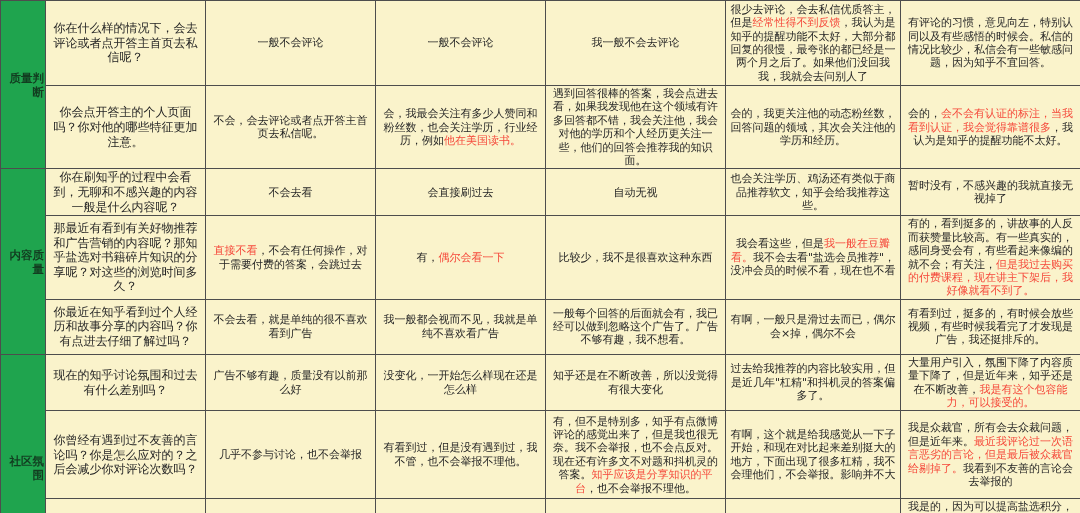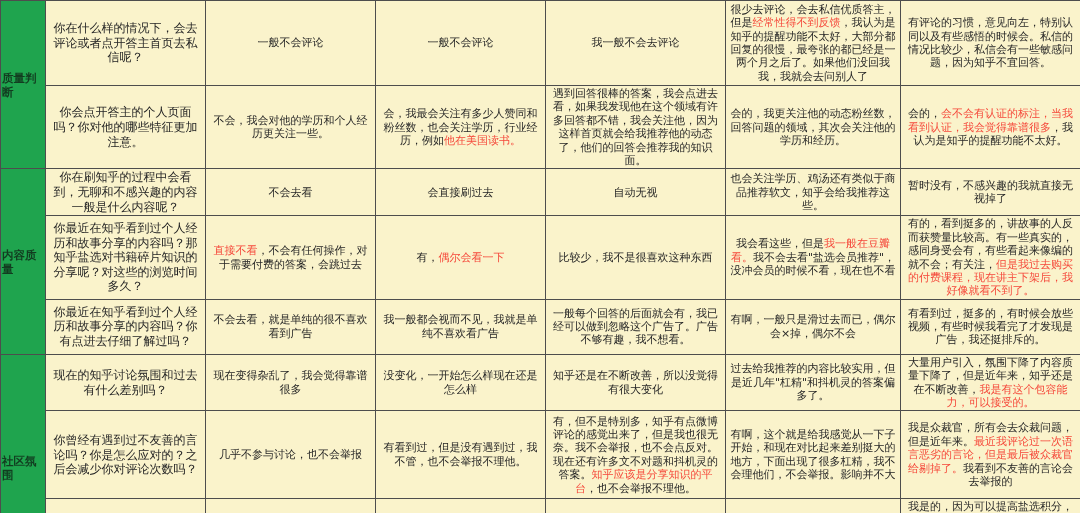--- a/index.html
+++ b/index.html
@@ -20,21 +20,21 @@
     text-align:center;
     vertical-align:middle;
     font-weight:normal;
     word-break:break-all;
     overflow:hidden;
   }
   th.cat{
     background:var(--catbg);
     color:var(--cattext);
     font-weight:bold;
-    text-align:left;
+    text-align:right;
     font-size:11.5px;
     padding:0 1px;
   }
   td.q{font-size:12px;}
   .red{color:var(--red);}
 </style>
 </head>
 <body>
 
 <div id="app">
@@ -53,55 +53,55 @@
           <th class="cat" rowspan="2">质量判断</th>
           <td class="q">你在什么样的情况下，会去评论或者点开答主首页去私信呢？</td>
           <td><span>一般不会评论</span></td>
           <td><span>一般不会评论</span></td>
           <td><span>我一般不会去评论</span></td>
           <td><span>很少去评论，会去私信优质答主，但是</span><span class="red">经常性得不到反馈</span><span>，我认为是知乎的提醒功能不太好，大部分都回复的很慢，最夸张的都已经是一两个月之后了。如果他们没回我我，我就会去问别人了</span></td>
           <td><span>有评论的习惯，意见向左，特别认同以及有些感悟的时候会。私信的情况比较少，私信会有一些敏感问题，因为知乎不宜回答。</span></td>
         </tr>
         <tr style="height: 63px;">
           <td class="q">你会点开答主的个人页面吗？你对他的哪些特征更加注意。</td>
-          <td><span>不会，我会对他的学历和个人经历更关注一些。</span></td>
+          <td><span>不会，会去评论或者点开答主首页去私信呢。</span></td>
           <td><span>会，我最会关注有多少人赞同和粉丝数，也会关注学历，行业经历，例如</span><span class="red">他在美国读书。</span></td>
-          <td><span>遇到回答很棒的答案，我会点进去看，如果我发现他在这个领域有许多回答都不错，我会关注他，因为这样首页就会给我推荐他的动态了，他们的回答会推荐我的知识面。</span></td>
+          <td><span>遇到回答很棒的答案，我会点进去看，如果我发现他在这个领域有许多回答都不错，我会关注他，我会对他的学历和个人经历更关注一些，他们的回答会推荐我的知识面。</span></td>
           <td><span>会的，我更关注他的动态粉丝数，回答问题的领域，其次会关注他的学历和经历。</span></td>
           <td><span>会的，</span><span class="red">会不会有认证的标注，当我看到认证，我会觉得靠谱很多</span><span>，我认为是知乎的提醒功能不太好。</span></td>
         </tr>
         <tr style="height: 44px;">
           <th class="cat" rowspan="3">内容质量</th>
           <td class="q">你在刷知乎的过程中会看到，无聊和不感兴趣的内容一般是什么内容呢？</td>
           <td><span>不会去看</span></td>
           <td><span>会直接刷过去</span></td>
           <td><span>自动无视</span></td>
           <td><span>也会关注学历、鸡汤还有类似于商品推荐软文，知乎会给我推荐这些。</span></td>
           <td><span>暂时没有，不感兴趣的我就直接无视掉了</span></td>
         </tr>
         <tr style="height: 70px;">
-          <td class="q">你最近在知乎看到过个人经历和故事分享的内容吗？那知乎盐选对书籍碎片知识的分享呢？对这些的浏览时间多久？</td>
+          <td class="q">那最近有看到有关好物推荐和广告营销的内容呢？那知乎盐选对书籍碎片知识的分享呢？对这些的浏览时间多久？</td>
           <td><span class="red">直接不看</span><span>，不会有任何操作，对于需要付费的答案，会跳过去</span></td>
           <td><span>有，</span><span class="red">偶尔会看一下</span></td>
           <td><span>比较少，我不是很喜欢这种东西</span></td>
           <td><span>我会看这些，但是</span><span class="red">我一般在豆瓣看。</span><span>我不会去看"盐选会员推荐"，没冲会员的时候不看，现在也不看</span></td>
           <td><span>有的，看到挺多的，讲故事的人反而获赞量比较高。有一些真实的，感同身受会有，有些看起来像编的就不会；有关注，</span><span class="red">但是我过去购买的付费课程，现在讲主下架后，我好像就看不到了。</span></td>
         </tr>
         <tr style="height: 55px;">
           <td class="q">你最近在知乎看到过个人经历和故事分享的内容吗？你有点进去仔细了解过吗？</td>
           <td><span>不会去看，就是单纯的很不喜欢看到广告</span></td>
           <td><span>我一般都会视而不见，我就是单纯不喜欢看广告</span></td>
           <td><span>一般每个回答的后面就会有，我已经可以做到忽略这个广告了。广告不够有趣，我不想看。</span></td>
           <td><span>有啊，一般只是滑过去而已，偶尔会×掉，偶尔不会</span></td>
           <td><span>有看到过，挺多的，有时候会放些视频，有些时候我看完了才发现是广告，我还挺排斥的。</span></td>
         </tr>
         <tr style="height: 48px;">
           <th class="cat" rowspan="3">社区氛围</th>
           <td class="q">现在的知乎讨论氛围和过去有什么差别吗？</td>
-          <td><span>现在变得杂乱了，我会觉得靠谱很多</span></td>
+          <td><span>广告不够有趣，质量没有以前那么好</span></td>
           <td><span>没变化，一开始怎么样现在还是怎么样</span></td>
           <td><span>知乎还是在不断改善，所以没觉得有很大变化</span></td>
           <td><span>过去给我推荐的内容比较实用，但是近几年"杠精"和抖机灵的答案偏多了。</span></td>
           <td><span>大量用户引入，氛围下降了内容质量下降了，但是近年来，知乎还是在不断改善，</span><span class="red">我是有这个包容能力，可以接受的。</span></td>
         </tr>
         <tr style="height: 88px;">
           <td class="q">你曾经有遇到过不友善的言论吗？你是怎么应对的？之后会减少你对评论次数吗？</td>
           <td><span>几乎不参与讨论，也不会举报</span></td>
           <td><span>有看到过，但是没有遇到过，我不管，也不会举报不理他。</span></td>
           <td><span>有，但不是特别多，知乎有点微博评论的感觉出来了，但是我也很无奈。我不会举报，也不会点反对。现在还有许多文不对题和抖机灵的答案。</span><span class="red">知乎应该是分享知识的平台</span><span>，也不会举报不理他。</span></td>

